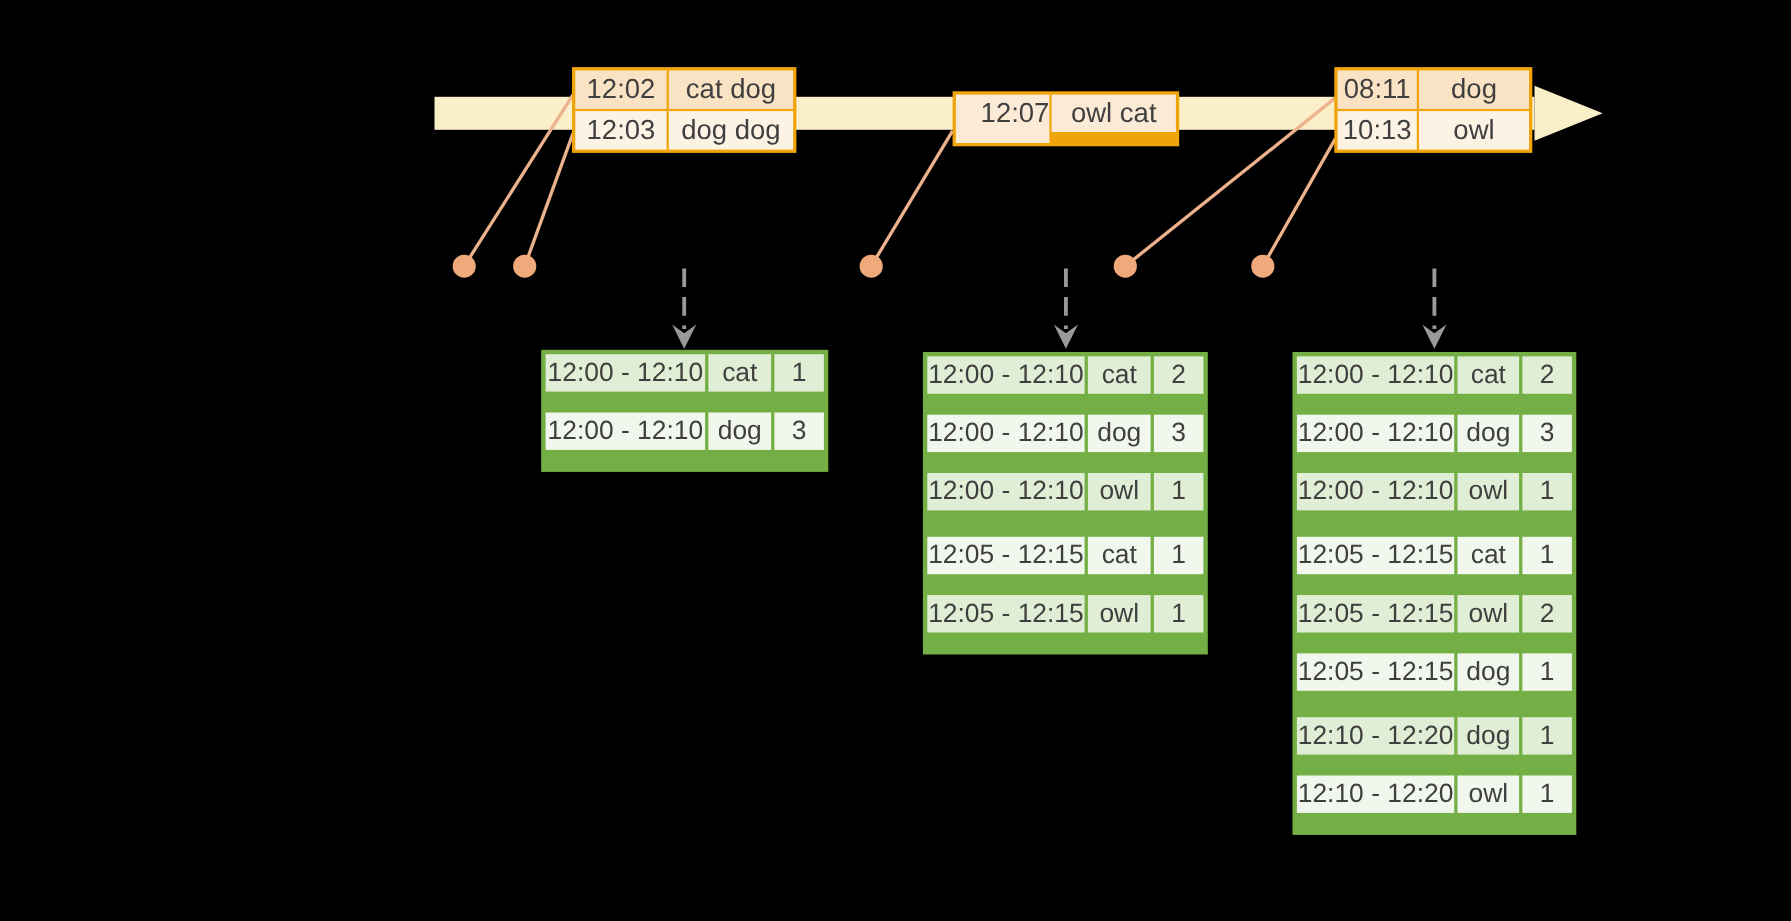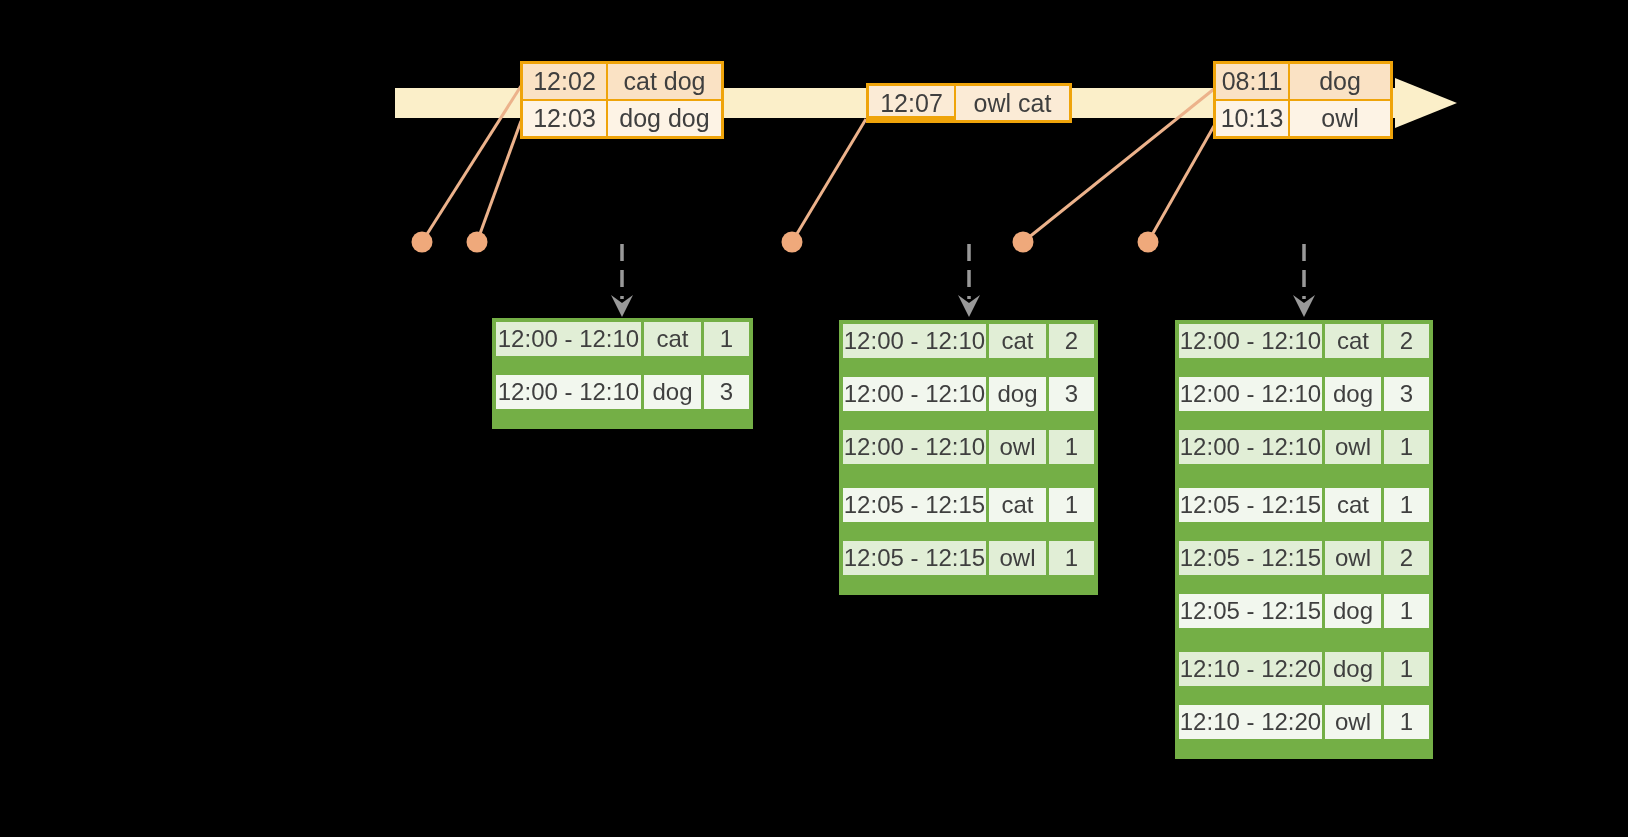--- a/index.html
+++ b/index.html
@@ -83,21 +83,21 @@
           <div class="evt-cell" style="width: 83px; height: 35px; line-height: 35px; background: rgb(250, 226, 196);">12:02</div>
           <div class="evt-cell" style="width: 113px; height: 35px; line-height: 35px; background: rgb(250, 226, 196);">cat dog</div>
         </div>
         <div class="evt-row">
           <div class="evt-cell" style="width: 83px; height: 35px; line-height: 35px; background: rgb(253, 243, 229);">12:03</div>
           <div class="evt-cell" style="width: 113px; height: 35px; line-height: 35px; background: rgb(253, 243, 229);">dog dog</div>
         </div>
       </div>
       <div class="evt-table" style="left: 866px; top: 83px;">
         <div class="evt-row">
-          <div class="evt-cell" style="width: 85px; height: 30px; line-height: 34px; background: rgb(251, 235, 214);">12:07</div>
+          <div class="evt-cell" style="width: 85px; height: 44px; line-height: 34px; background: rgb(251, 235, 214); text-align: right;">12:07</div>
           <div class="evt-cell" style="width: 113px; height: 34px; line-height: 34px; background: rgb(251, 235, 214);">owl cat</div>
         </div>
       </div>
       <div class="evt-table" style="left: 1213px; top: 61px;">
         <div class="evt-row">
           <div class="evt-cell" style="width: 72px; height: 35px; line-height: 35px; background: rgb(250, 226, 196);">08:11</div>
           <div class="evt-cell" style="width: 100px; height: 35px; line-height: 35px; background: rgb(250, 226, 196);">dog</div>
         </div>
         <div class="evt-row">
           <div class="evt-cell" style="width: 72px; height: 35px; line-height: 35px; background: rgb(253, 243, 229);">10:13</div>

